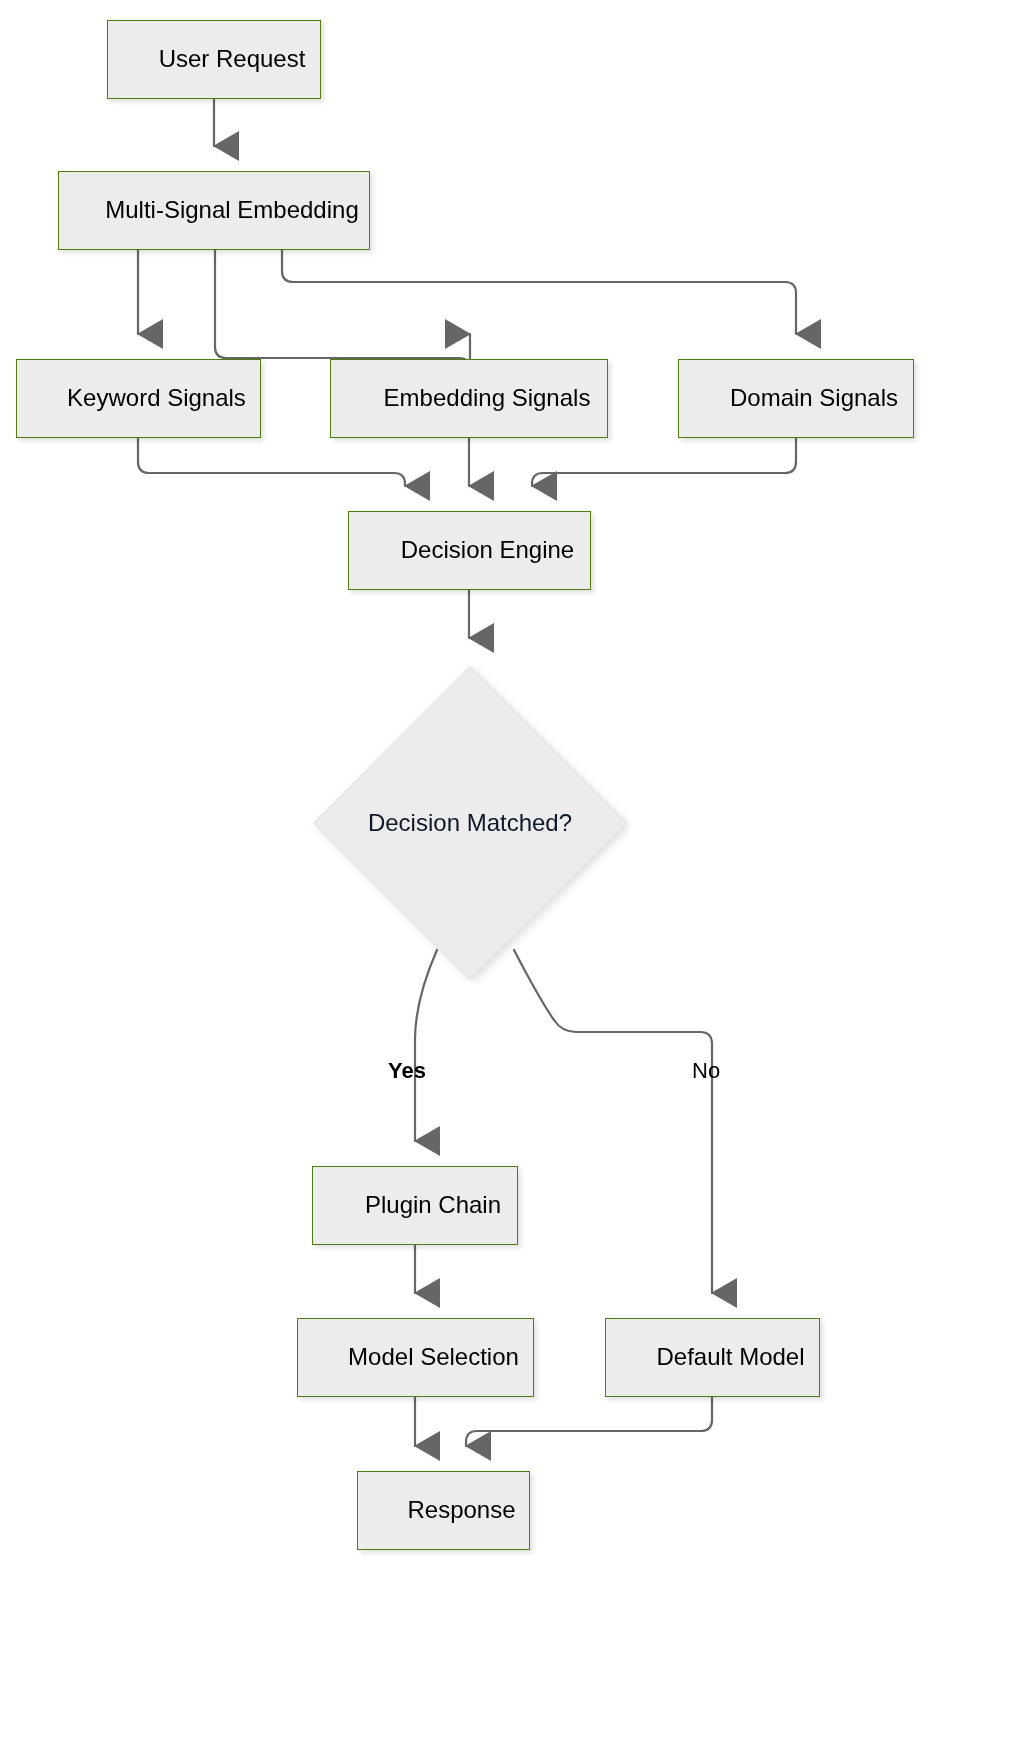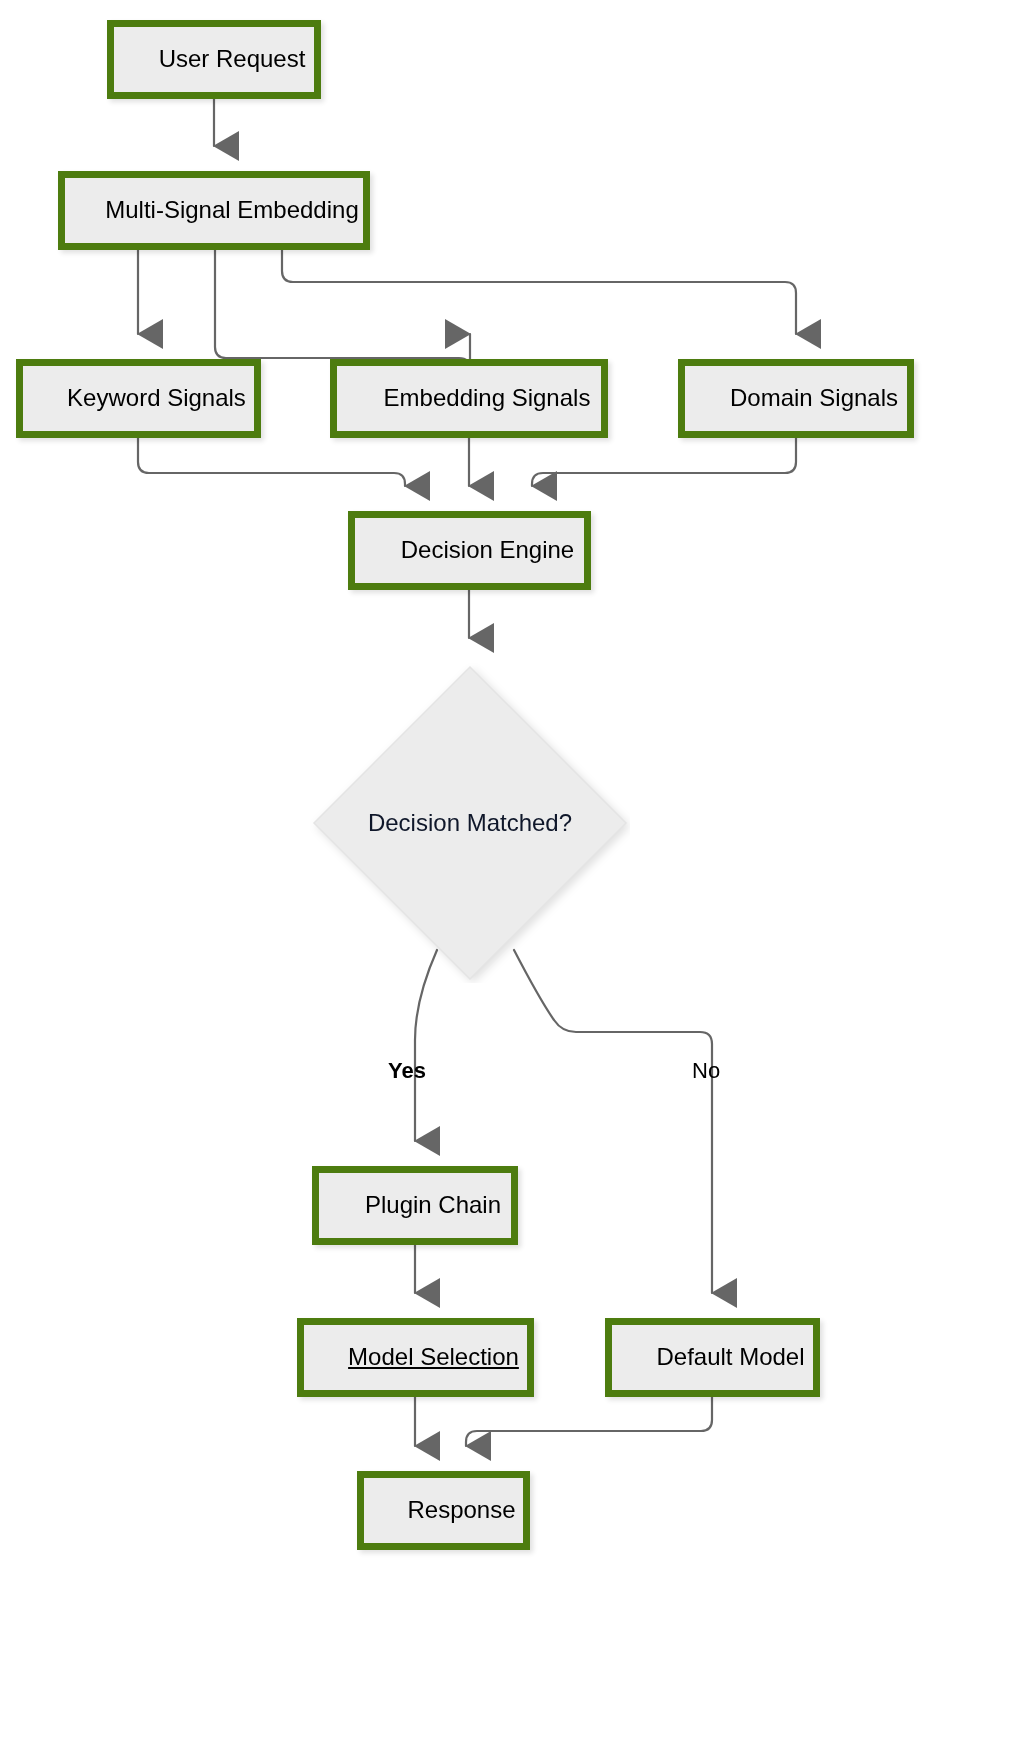--- a/index.html
+++ b/index.html
@@ -22,21 +22,21 @@
     left: 0;
     top: 0;
     width: 1029px;
     height: 1742px;
     pointer-events: none;
   }
   .node {
     position: absolute;
     box-sizing: border-box;
     background: #ECECEC;
-    border: 7px solid #4d7c0f;
+    border: 1px solid #4d7c0f;
     box-shadow: 3px 3px 5px rgba(0,0,0,0.12);
     display: flex;
     align-items: center;
     justify-content: center;
     color: #000000;
     font-size: 24px;
     line-height: 1.2;
     text-align: center;
     white-space: nowrap;
     z-index: 2;
@@ -149,21 +149,21 @@
     <svg class="diamond-shape" viewBox="0 0 320 320" width="320" height="320" xmlns="http://www.w3.org/2000/svg">
       <polygon points="160,4 316,160 160,316 4,160" fill="#ECECEC" stroke="#E4E4E4" stroke-width="1.5" style="filter: drop-shadow(3px 3px 4px rgba(0,0,0,0.12));"></polygon>
     </svg>
     <div class="diamond-label">Decision Matched?</div>
   </div>
 
   <div class="node" style="left:312px; top:1166px; width:206px; height:79px;">
     <span>Plugin Chain</span>
   </div>
 
-  <div class="node" style="left:297px; top:1318px; width:237px; height:79px;text-decoration:underline;">
+  <div class="node" style="left:297px; top:1318px; width:237px; height:79px;">
     <span>Model Selection</span>
   </div>
 
   <div class="node" style="left:605px; top:1318px; width:215px; height:79px;">
     <span>Default Model</span>
   </div>
 
   <div class="node" style="left:357px; top:1471px; width:173px; height:79px;">
     <span>Response</span>
   </div>

